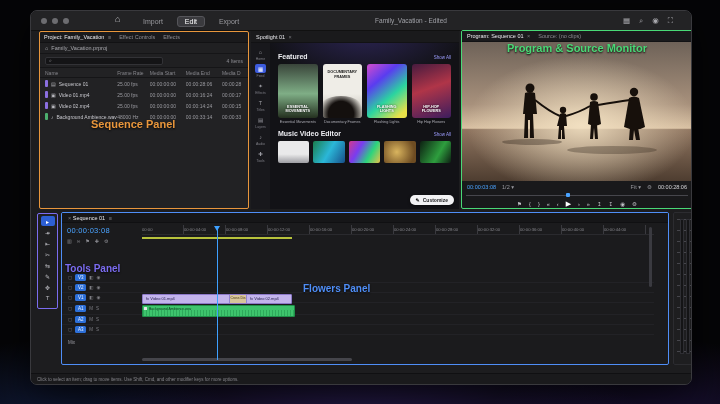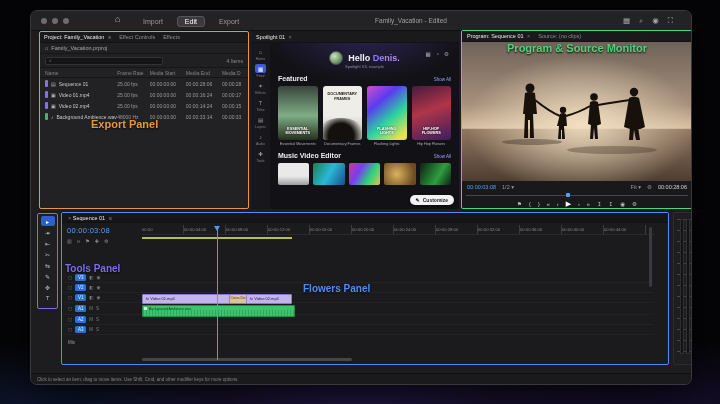--- a/index.html
+++ b/index.html
@@ -232,21 +232,21 @@
           <span class="row-ic">♪</span>
           <span>Background Ambience.wav</span>
         </span>
       <span class="c-fr">48000 Hz</span>
       <span class="c-ms">00:00:00:00</span>
       <span class="c-me">00:00:33:14</span>
       <span class="c-md">00:00:33</span>
     </div>
   </div>
   <div class="annot" id="annot-project"></div>
-  <div class="annot" id="annot-project-label">Export Panel</div>
+  <div class="annot" id="annot-project-label">Sequence Panel</div>
 
   <div class="panel" id="spotlight">
     <div class="tabrow">
       <span class="tab active"><span>Spotlight 01</span> <span class="x">×</span></span>
     </div>
     <div class="sp-rail">
       <div class="rail-item">
           <span class="ic">⌂</span>
           <span class="lbl">Home</span>
         </div>
@@ -269,30 +269,20 @@
       <div class="rail-item">
           <span class="ic">♪</span>
           <span class="lbl">Audio</span>
         </div>
       <div class="rail-item">
           <span class="ic">✚</span>
           <span class="lbl">Tools</span>
         </div>
     </div>
     <div class="sp-main">
-      <div class="sp-header">
-        <span class="avatar"></span>
-        <span class="hello"><span>Hello </span><b>Denis.</b></span>
-        <div class="sp-sub">Spotlight V4, example</div>
-        <div class="sp-hicons">
-          <span>▦</span>
-          <span>◔</span>
-          <span>⚙</span>
-        </div>
-      </div>
       <div class="sec-row">
         <span class="sec-title">Featured</span>
         <span class="show-all">Show All</span>
       </div>
       <div class="cards">
         <div class="card card1">
             <div class="card-overlay">ESSENTIAL
 MOVEMENTS</div>
           </div>
         <div class="card card2">

